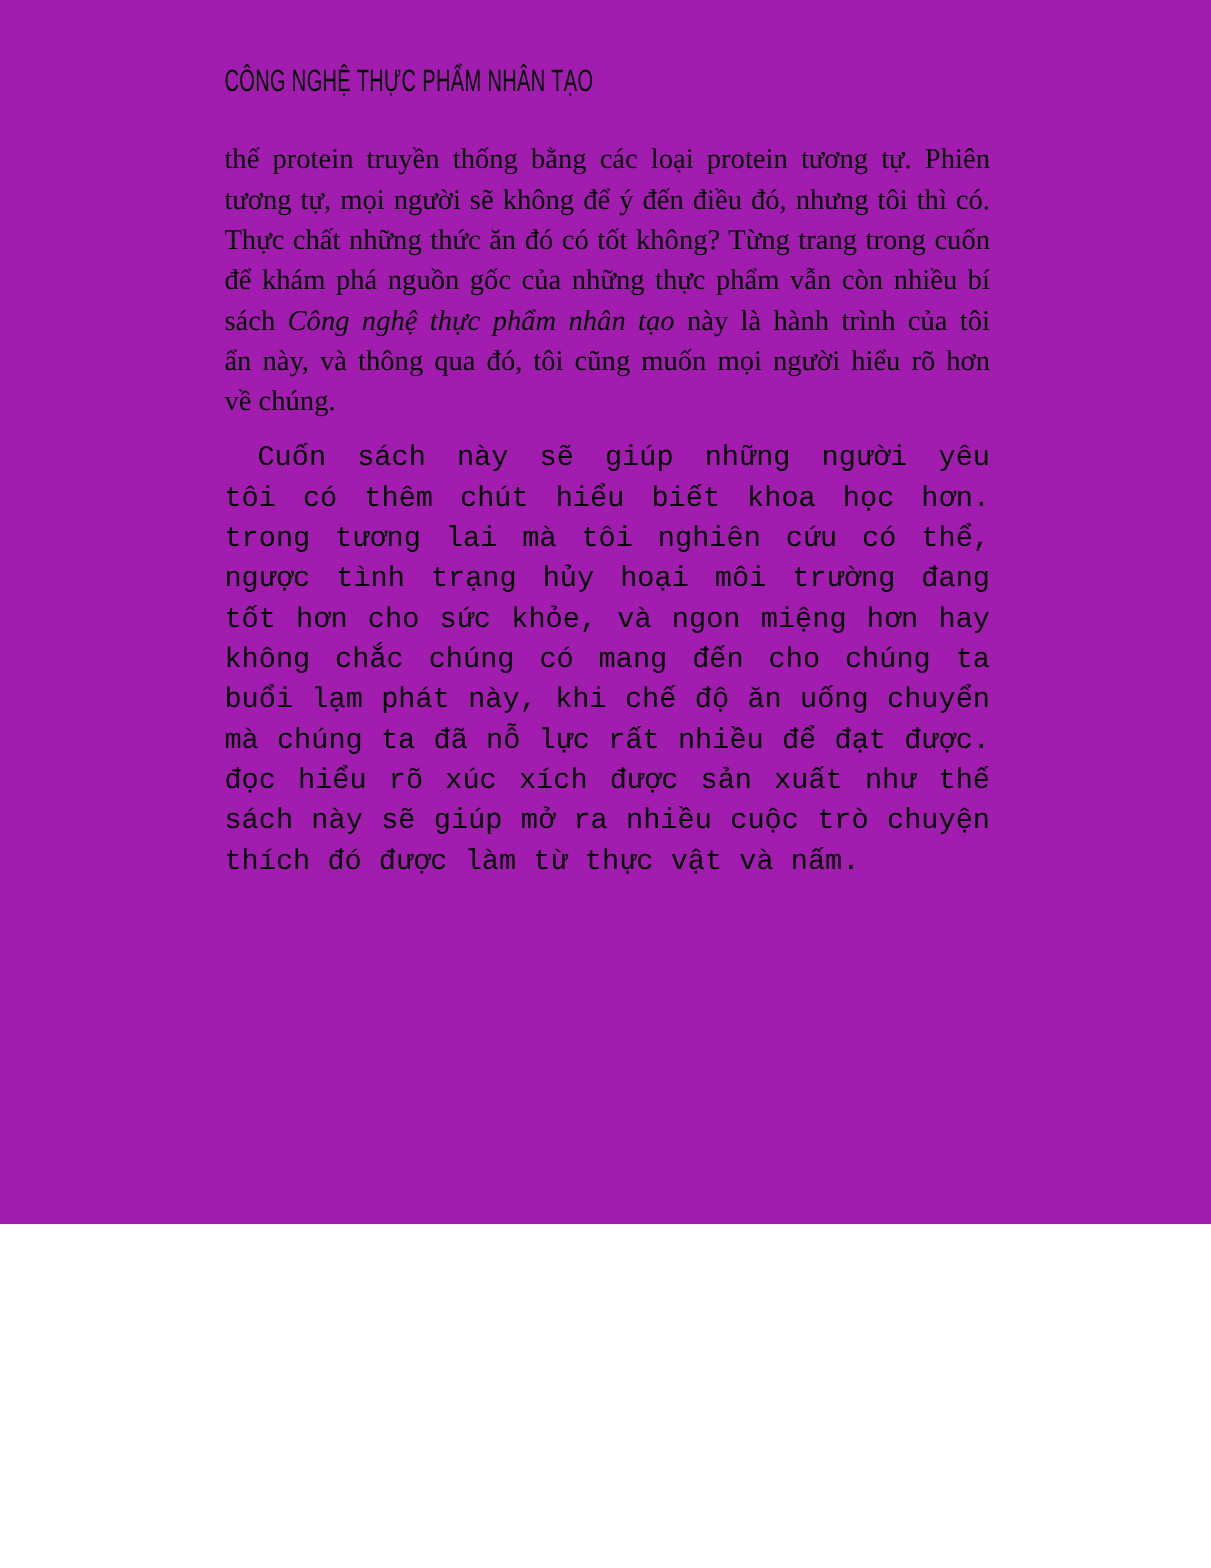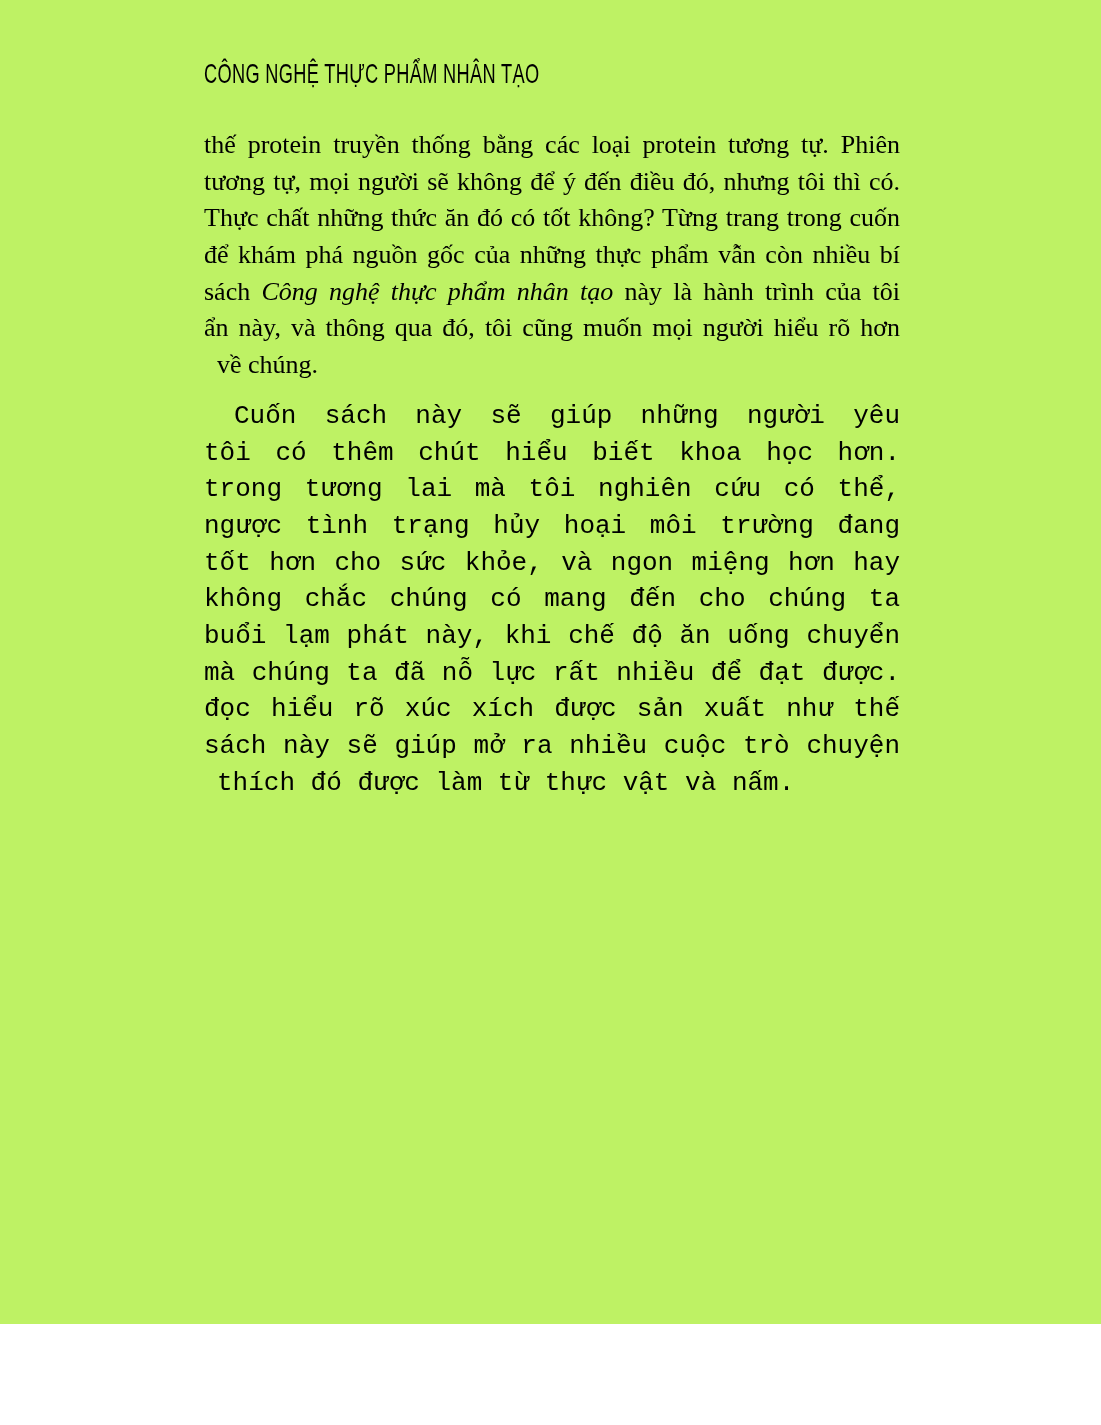--- a/index.html
+++ b/index.html
@@ -4,22 +4,22 @@
 <style>
   html, body {
     margin: 0;
     padding: 0;
     background: #ffffff;
     font-family: "Liberation Serif", serif;
   }
   .page {
     position: relative;
     width: 1101px;
-    height: 1324px;
-    background: #bef264;
+    height: 1113px;
+    background: #a21caf;
     color: #000000;
     overflow: hidden;
   }
   .running-header {
     position: absolute;
     left: 204px;
     top: 58px;
     font-family: "Liberation Sans", sans-serif;
     font-size: 28px;
     font-weight: 400;
@@ -43,21 +43,20 @@
   .para + .para { margin-top: 14px; font-family: Liberation Mono, monospace; }
   .line {
     text-align: justify;
     text-align-last: justify;
     height: 36.7px;
     overflow: hidden;
     white-space: normal;
   }
   .line.last-line {
     text-align-last: left;
-    margin-left: 13px;
   }
   .para.indent .line:first-child {
     text-indent: 30px;
   }
   .em { font-style: italic; }
   .page-number {
     position: absolute;
     left: 207px;
     top: 1342px;
     font-family: Liberation Serif, serif;

